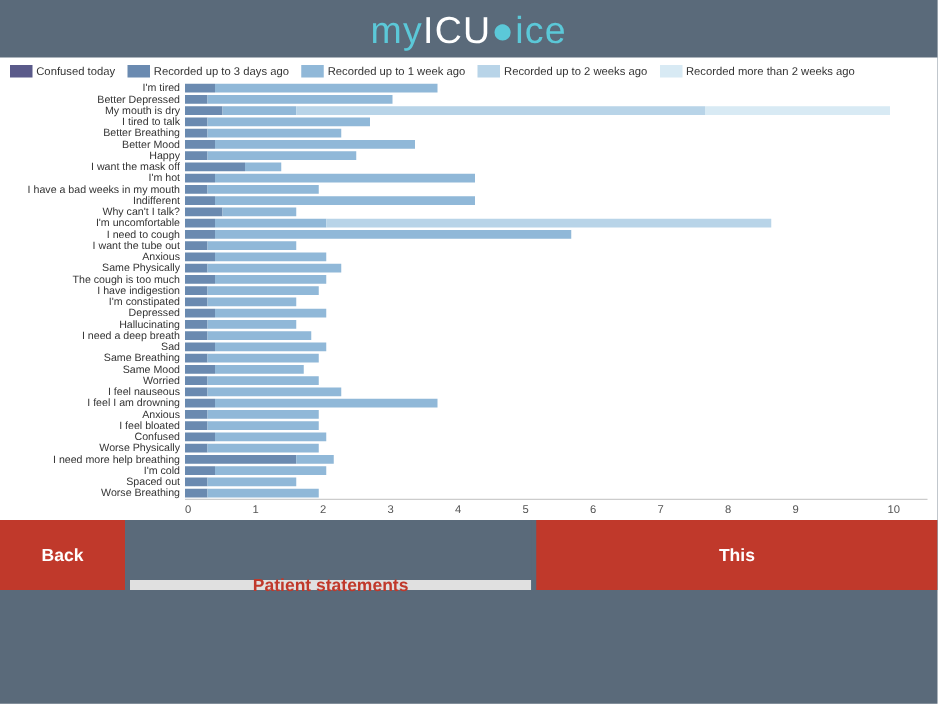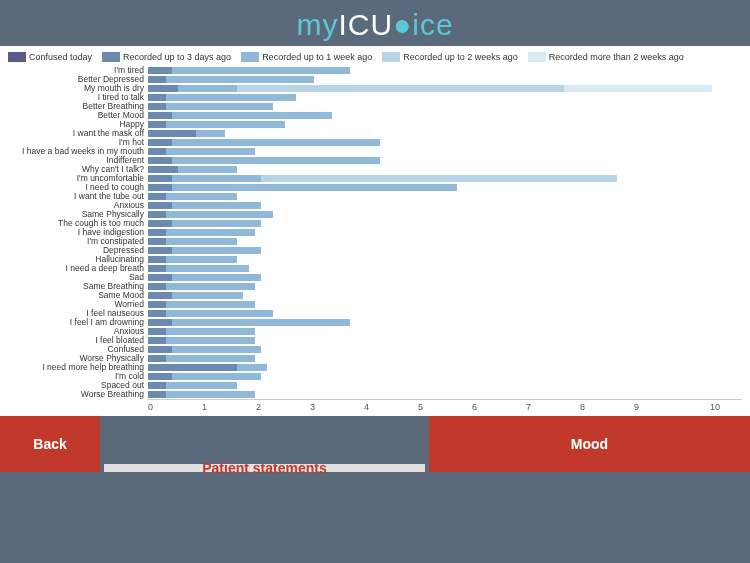--- a/index.html
+++ b/index.html
@@ -398,14 +398,14 @@
         </div>
     </div>
   </div>
 </div>
 
 <div class="footer">
   <button class="footer-btn back">Back</button>
   <div class="spacer"></div>
   <button class="footer-btn patient-statements">Patient statements</button>
   <div class="spacer"></div>
-  <button class="footer-btn pain">Mood</button>
+  <button class="footer-btn pain">This</button>
 </div>
 
 </body></html>

